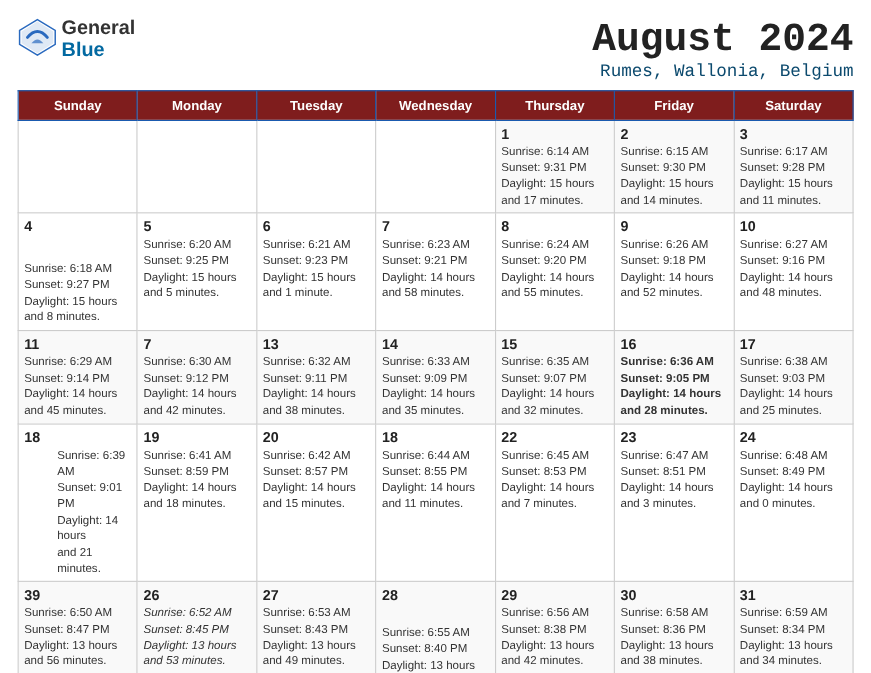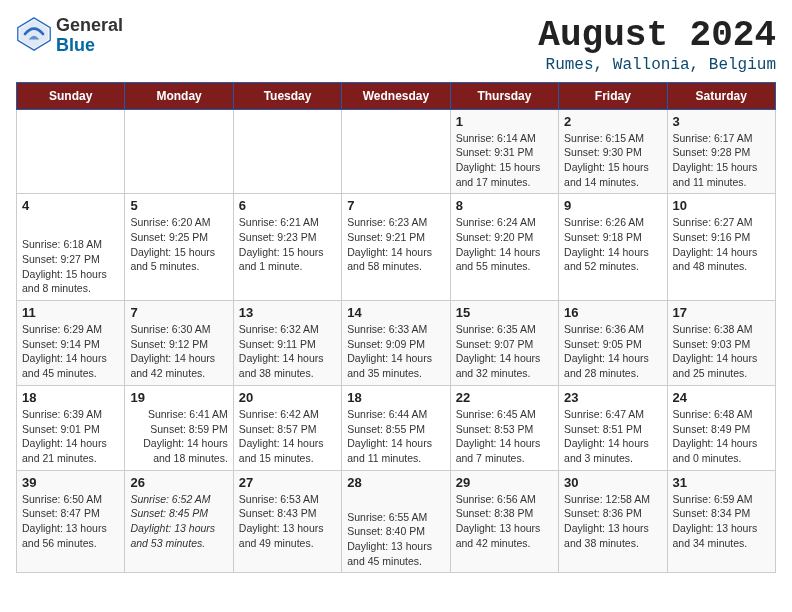--- a/index.html
+++ b/index.html
@@ -231,44 +231,44 @@
         </td>
         <td>
           <span class="day-number">15</span>
           <div class="day-info" style="white-space: pre-line;">Sunrise: 6:35 AM
 Sunset: 9:07 PM
 Daylight: 14 hours
 and 32 minutes.</div>
         </td>
         <td>
           <span class="day-number">16</span>
-          <div class="day-info" style="white-space: pre-line;">Sunrise: 6:36 AM
+          <div class="day-info" style="white-space: pre-line; font-weight: bold;">Sunrise: 6:36 AM
 Sunset: 9:05 PM
 Daylight: 14 hours
 and 28 minutes.</div>
         </td>
         <td>
           <span class="day-number">17</span>
           <div class="day-info" style="white-space: pre-line;">Sunrise: 6:38 AM
 Sunset: 9:03 PM
 Daylight: 14 hours
 and 25 minutes.</div>
         </td>
       </tr>
       <tr>
         <td>
           <span class="day-number">18</span>
-          <div class="day-info" style="white-space: pre-line;">Sunrise: 6:39 AM
+          <div class="day-info" style="white-space: pre-line; margin-left: 30px;">Sunrise: 6:39 AM
 Sunset: 9:01 PM
 Daylight: 14 hours
 and 21 minutes.</div>
         </td>
         <td>
           <span class="day-number">19</span>
-          <div class="day-info" style="white-space: pre-line; text-align: right;">Sunrise: 6:41 AM
+          <div class="day-info" style="white-space: pre-line;">Sunrise: 6:41 AM
 Sunset: 8:59 PM
 Daylight: 14 hours
 and 18 minutes.</div>
         </td>
         <td>
           <span class="day-number">20</span>
           <div class="day-info" style="white-space: pre-line;">Sunrise: 6:42 AM
 Sunset: 8:57 PM
 Daylight: 14 hours
 and 15 minutes.</div>
@@ -333,21 +333,21 @@
         </td>
         <td>
           <span class="day-number">29</span>
           <div class="day-info" style="white-space: pre-line;">Sunrise: 6:56 AM
 Sunset: 8:38 PM
 Daylight: 13 hours
 and 42 minutes.</div>
         </td>
         <td>
           <span class="day-number">30</span>
-          <div class="day-info" style="white-space: pre-line;">Sunrise: 12:58 AM
+          <div class="day-info" style="white-space: pre-line;">Sunrise: 6:58 AM
 Sunset: 8:36 PM
 Daylight: 13 hours
 and 38 minutes.</div>
         </td>
         <td>
           <span class="day-number">31</span>
           <div class="day-info" style="white-space: pre-line;">Sunrise: 6:59 AM
 Sunset: 8:34 PM
 Daylight: 13 hours
 and 34 minutes.</div>

